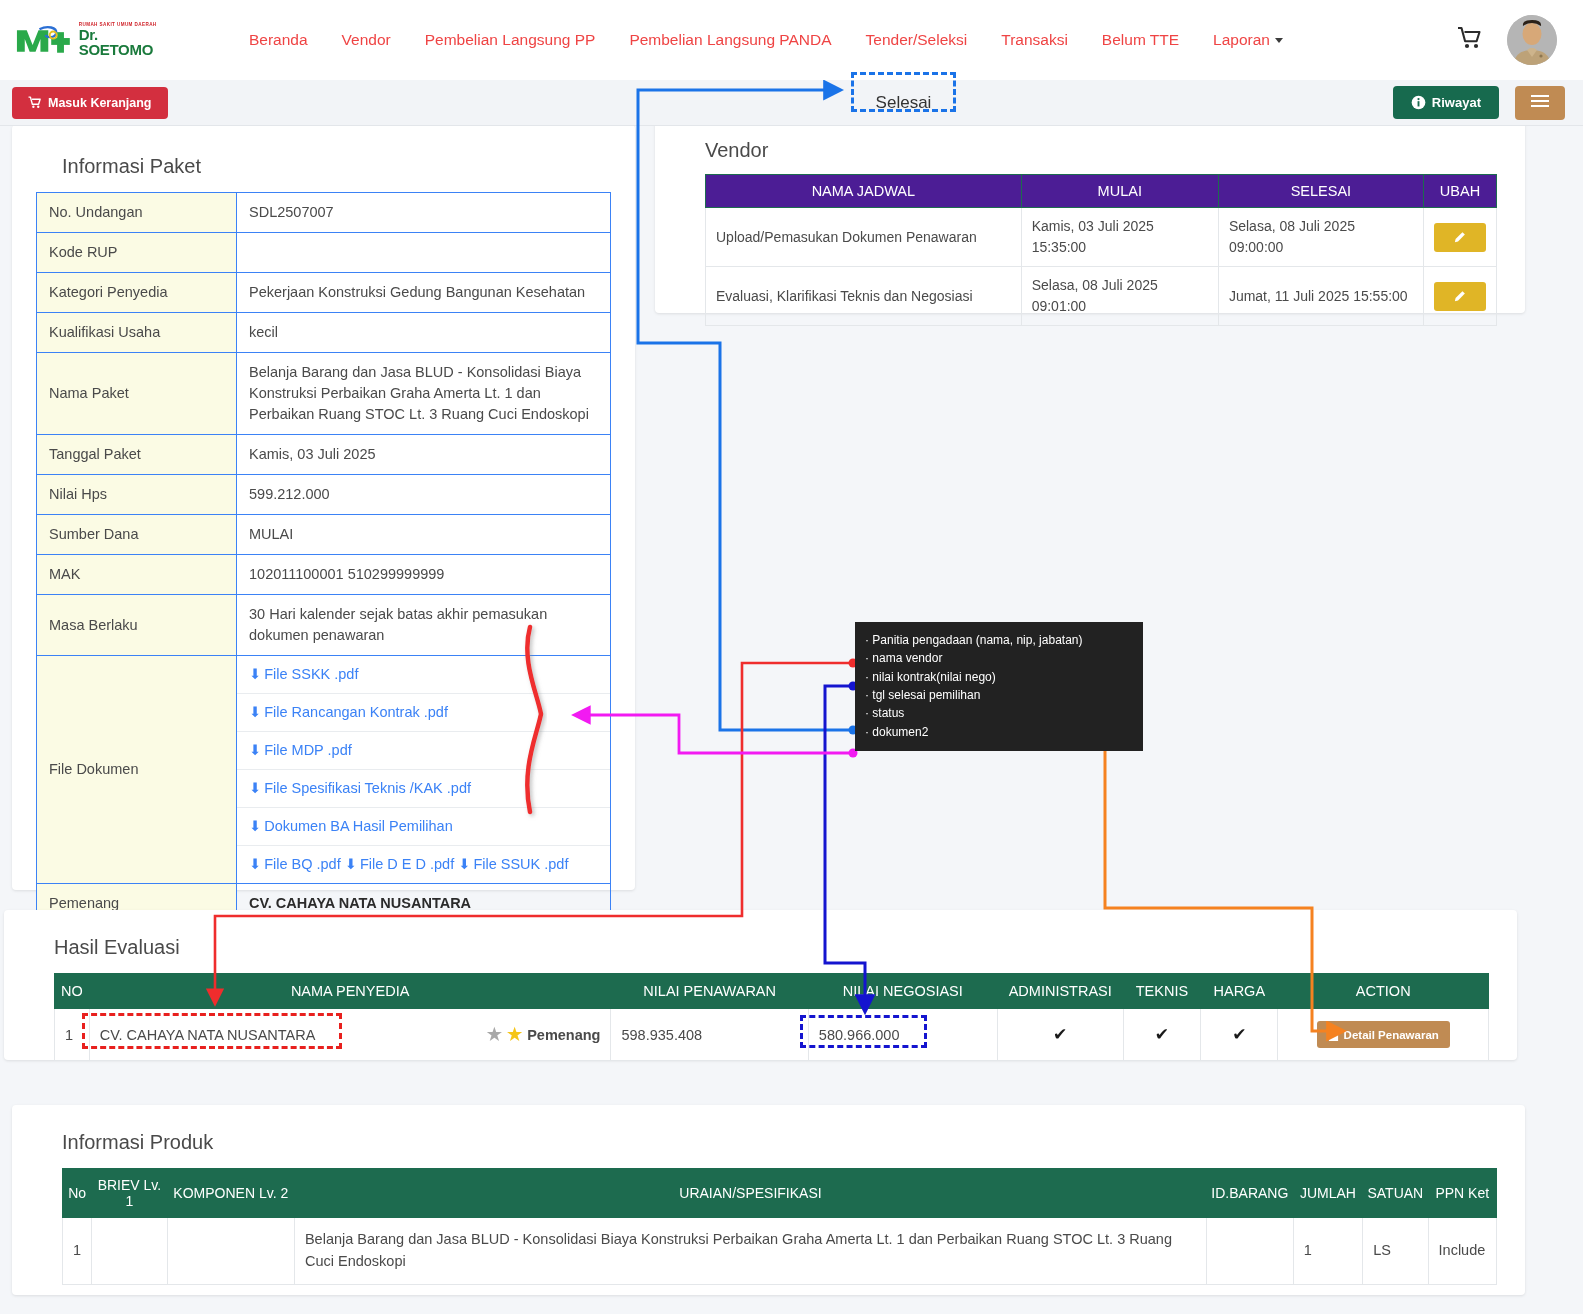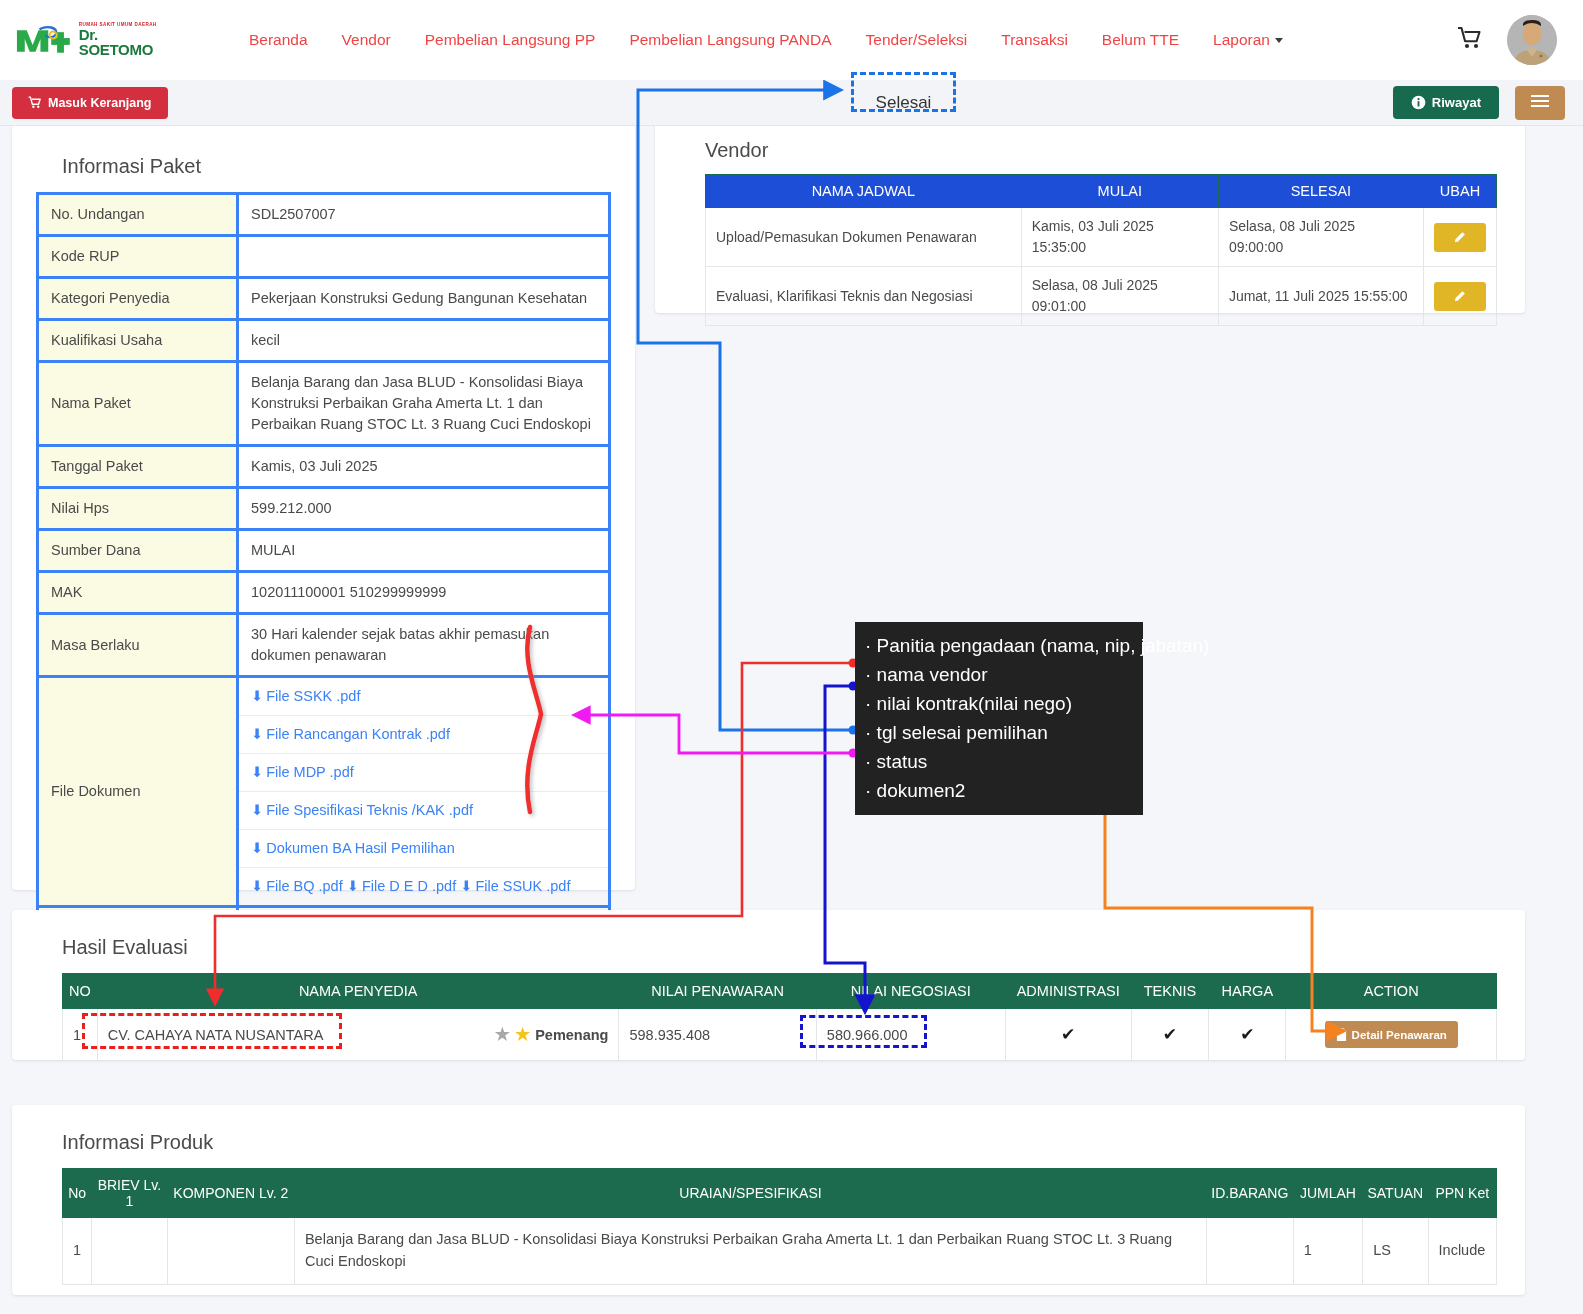--- a/index.html
+++ b/index.html
@@ -77,47 +77,47 @@
     box-shadow:0 1px 3px rgba(0,0,0,.10);
     position:absolute;
   }
   .card-title { font-size:20px; color:#4a4a4a; font-weight:normal; }
 
   
   #card-paket { left:12px; top:125px; width:623px; height:765px; padding:22px 24px; }
   #card-paket .card-title { margin:8px 0 14px 26px; }
 
   .tbl { border-collapse:collapse; width:100%; font-size:14.5px; }
-  .tbl td { border:3px solid #3b82f6; padding:9px 12px; vertical-align:middle; line-height:1.45; }
+  .tbl td { border:1px solid #3b82f6; padding:9px 12px; vertical-align:middle; line-height:1.45; }
   .tbl td.k { background:#fbfbe4; width:200px; color:#4a4a4a; }
   .tbl td.v { color:#4a4a4a; }
 
   .files-cell { padding:0 !important; }
   .files-cell .frow { border-bottom:1px solid #e9ecef; padding:8px 12px; }
   .files-cell .frow:last-child { border-bottom:none; }
   .flink { color:#3b82f6; text-decoration:none; font-size:14.5px; cursor:pointer; }
   .dl { display:inline-block; margin-right:3px; }
 
   
   #card-jadwal { left:655px; top:113px; width:870px; height:200px; padding:18px 24px; }
   #card-jadwal .card-title { margin:8px 0 12px 26px; }
   .jtbl { border-collapse:collapse; width:100%; font-size:14px; margin-left:26px; width:calc(100% - 30px); }
   .jtbl th {
-    background:#1d4ed8; color:#fff; font-weight:normal;
+    background:#4c1d95; color:#fff; font-weight:normal;
     font-size:14.5px; padding:8px 6px; border:1px solid #1d6b4f; text-align:center;
   }
   .jtbl td { border:1px solid #e4e7ea; padding:8px 10px; color:#4a4a4a; line-height:1.5; }
   .btn-edit {
     background:#e0b526; border:none; border-radius:3px;
     width:52px; height:29px; cursor:pointer; color:#fff; font-size:12px;
     display:inline-flex; align-items:center; justify-content:center;
   }
 
   
-  #card-hasil { left:12px; top:910px; width:1513px; height:150px; padding:20px 24px; }
+  #card-hasil { left:4px; top:910px; width:1513px; height:150px; padding:20px 24px; }
   #card-hasil .card-title { margin:6px 0 14px 26px; }
   .etbl { border-collapse:collapse; width:calc(100% - 30px); margin-left:26px; font-size:14.5px; }
   .etbl th {
     background:#1d6b4f; color:#fff; font-weight:normal; font-size:14.5px;
     padding:9px 6px; border:1px solid #1d6b4f; text-align:center;
   }
   .etbl td { border:1px solid #e4e7ea; padding:12px 10px; color:#4a4a4a; }
   .ctr { text-align:center; }
   .pemenang-wrap { display:flex; align-items:center; justify-content:flex-end; gap:5px; font-weight:bold; color:#4a4a4a; }
   .star { font-size:17px; }
@@ -138,21 +138,21 @@
     padding:8px 4px; border:1px solid #1d6b4f; text-align:center; vertical-align:middle;
   }
   .ptbl td { border:1px solid #e4e7ea; padding:11px 10px; color:#4a4a4a; line-height:1.5; }
 
   
   #anno { position:absolute; left:0; top:0; width:1583px; height:1314px; pointer-events:none; z-index:50; }
 
   .note-box {
     position:absolute; left:855px; top:622px; width:288px;
     background:#222222; color:#ffffff;
-    font-size:19px; line-height:1.53;
+    font-size:12px; line-height:1.53;
     padding:9px 10px 10px 10px;
     z-index:60;
   }
   .note-box .li { white-space:nowrap; }
 
   .dash-blue {
     position:absolute; border:3px dashed #1a73e8; background:transparent; z-index:61;
   }
   .dash-navy {
     position:absolute; border:3px dashed #1414cf; background:transparent; z-index:61;

